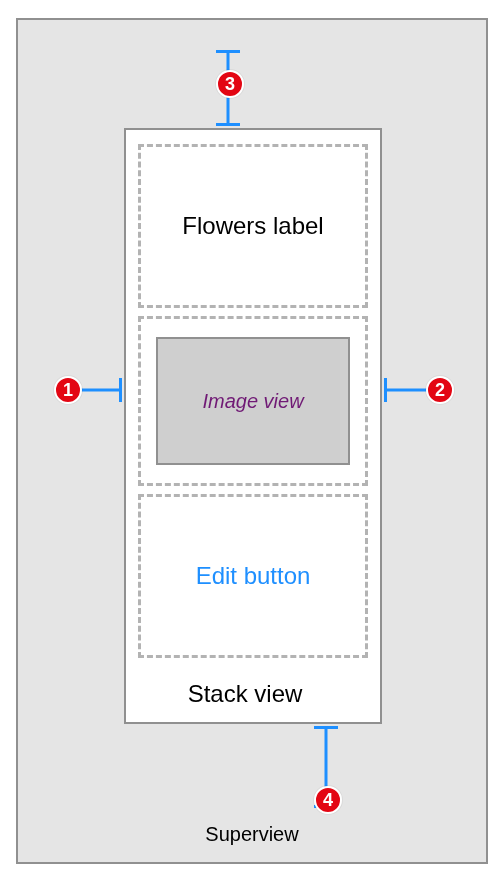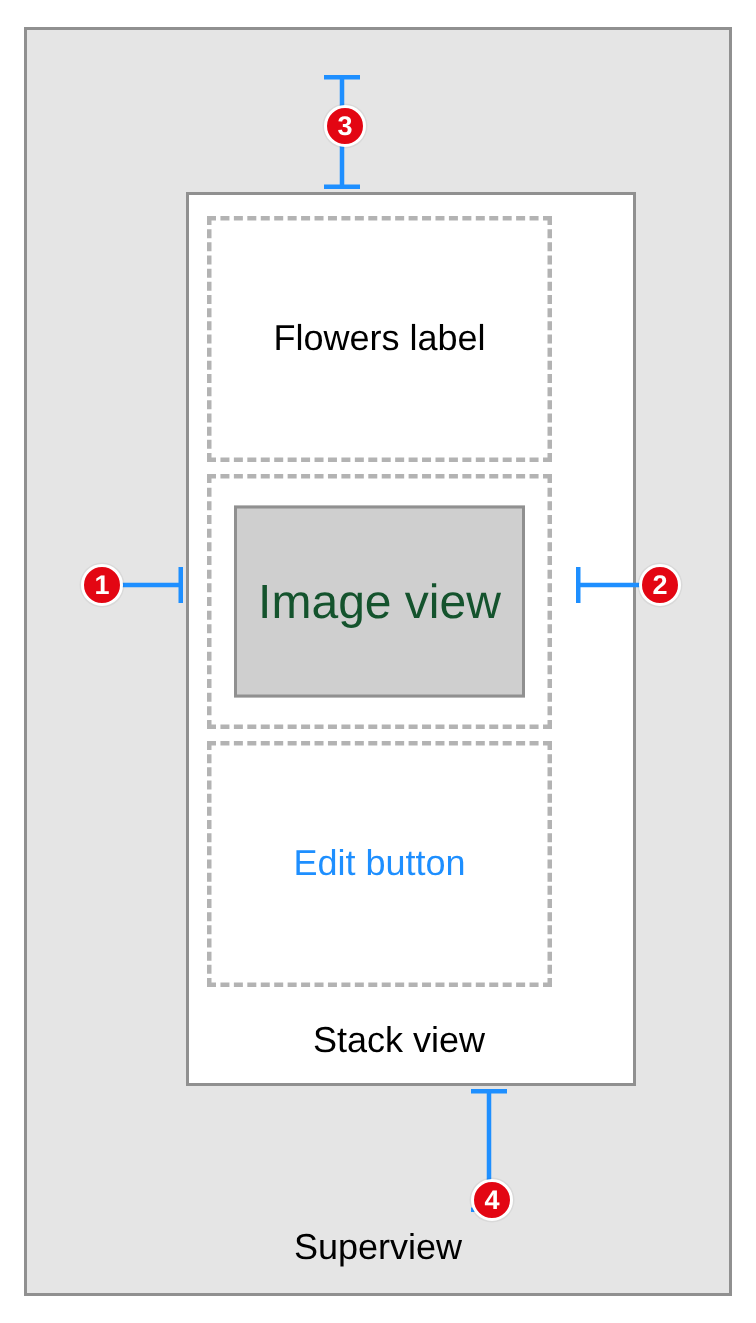--- a/index.html
+++ b/index.html
@@ -20,28 +20,28 @@
     height: 846px;
     background: #e5e5e5;
     border: 2px solid #909090;
   }
   .superview-label {
     position: absolute;
     left: 0;
     right: 0;
     bottom: 16px;
     text-align: center;
-    font-size: 24px;
+    font-size: 20px;
     color: #000;
   }
   .stackview {
     position: absolute;
     left: 106px;
     top: 108px;
-    width: 300px;
+    width: 258px;
     height: 596px;
     background: #fff;
     border: 2px solid #909090;
   }
   .stackview-label {
     position: absolute;
     left: 0;
     right: 16px;
     bottom: 14px;
     text-align: center;
@@ -65,22 +65,23 @@
   .imgview {
     width: 194px;
     height: 128px;
     background: #cfcfcf;
     border: 2px solid #909090;
     display: flex;
     align-items: center;
     justify-content: center;
   }
   .imgview-text {
-    font-size: 32px;
-    color: #14532d;
+    font-size: 20px;
+    color: #701a75;
+    font-style: italic;
   }
   .edit-text {
     font-size: 24px;
     color: #1e8fff;
   }
 
   
   .ibar { position: absolute; }
   .ibar .line { position: absolute; background: #1e8fff; }
   .ibar .cap  { position: absolute; background: #1e8fff; }

